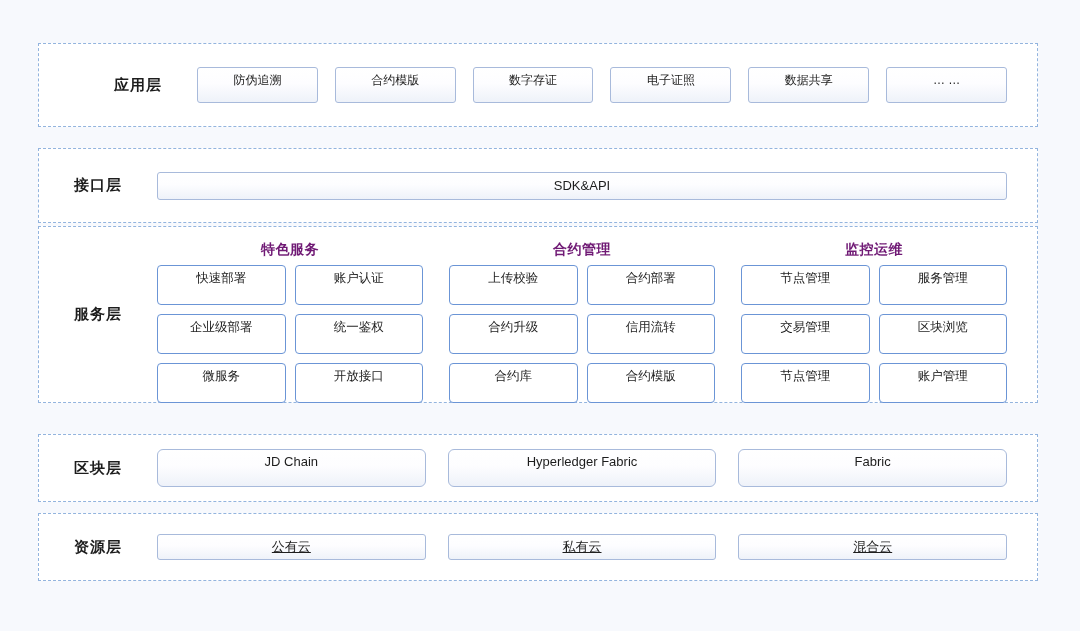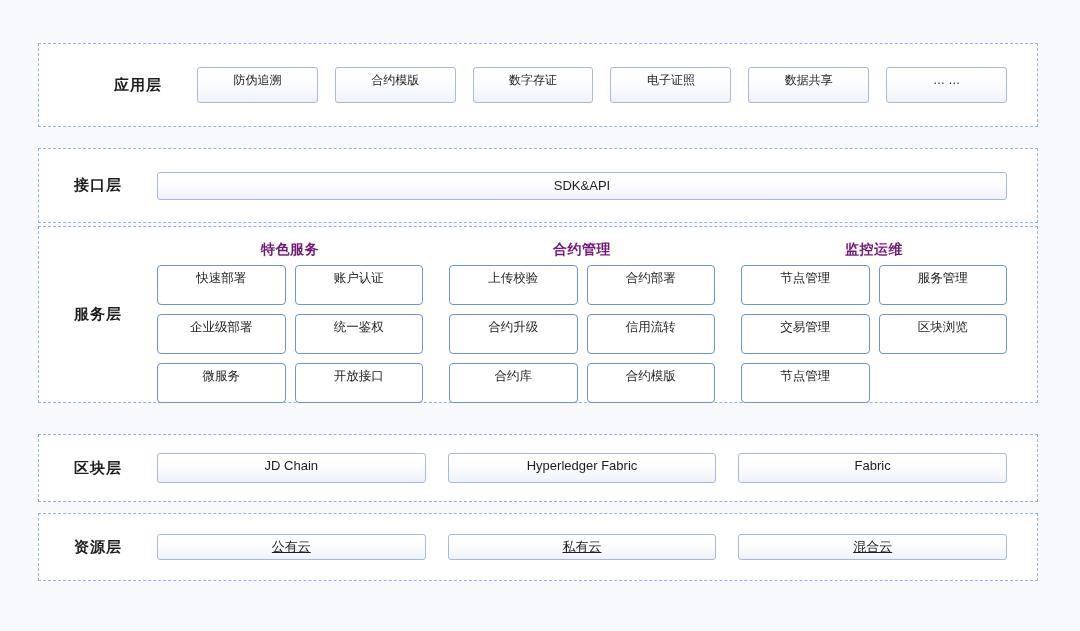--- a/index.html
+++ b/index.html
@@ -128,23 +128,24 @@
     border-radius: 4px;
     white-space: nowrap;
     overflow: hidden;
   }
 
   
   #layer-chain { top: 434px; height: 68px; }
   #layer-chain .layer-body { gap: 22px; }
   #layer-chain .chip {
     flex: 1 1 0;
-    height: 30px;
+    height: 38px;
     line-height: 24px;
     font-size: 13px;
+    border-radius: 6px;
   }
 
   
   #layer-resource { top: 513px; height: 68px; }
   #layer-resource .layer-body { gap: 22px; text-decoration: underline; }
   #layer-resource .chip {
     flex: 1 1 0;
     height: 26px;
     line-height: 24px;
     font-size: 13px;
@@ -203,20 +204,21 @@
       </div>
 
       <div class="service-group">
         <div class="group-title">监控运维</div>
         <div class="group-grid">
           <div class="service-chip">节点管理</div>
           <div class="service-chip">服务管理</div>
           <div class="service-chip">交易管理</div>
           <div class="service-chip">区块浏览</div>
           <div class="service-chip">节点管理</div>
+          <div class="service-chip">账户管理</div>
         </div>
       </div>
 
     </div>
   </section>
 
   <section class="layer" id="layer-chain">
     <div class="layer-label">区块层</div>
     <div class="layer-body">
       <div class="chip">JD Chain</div>

